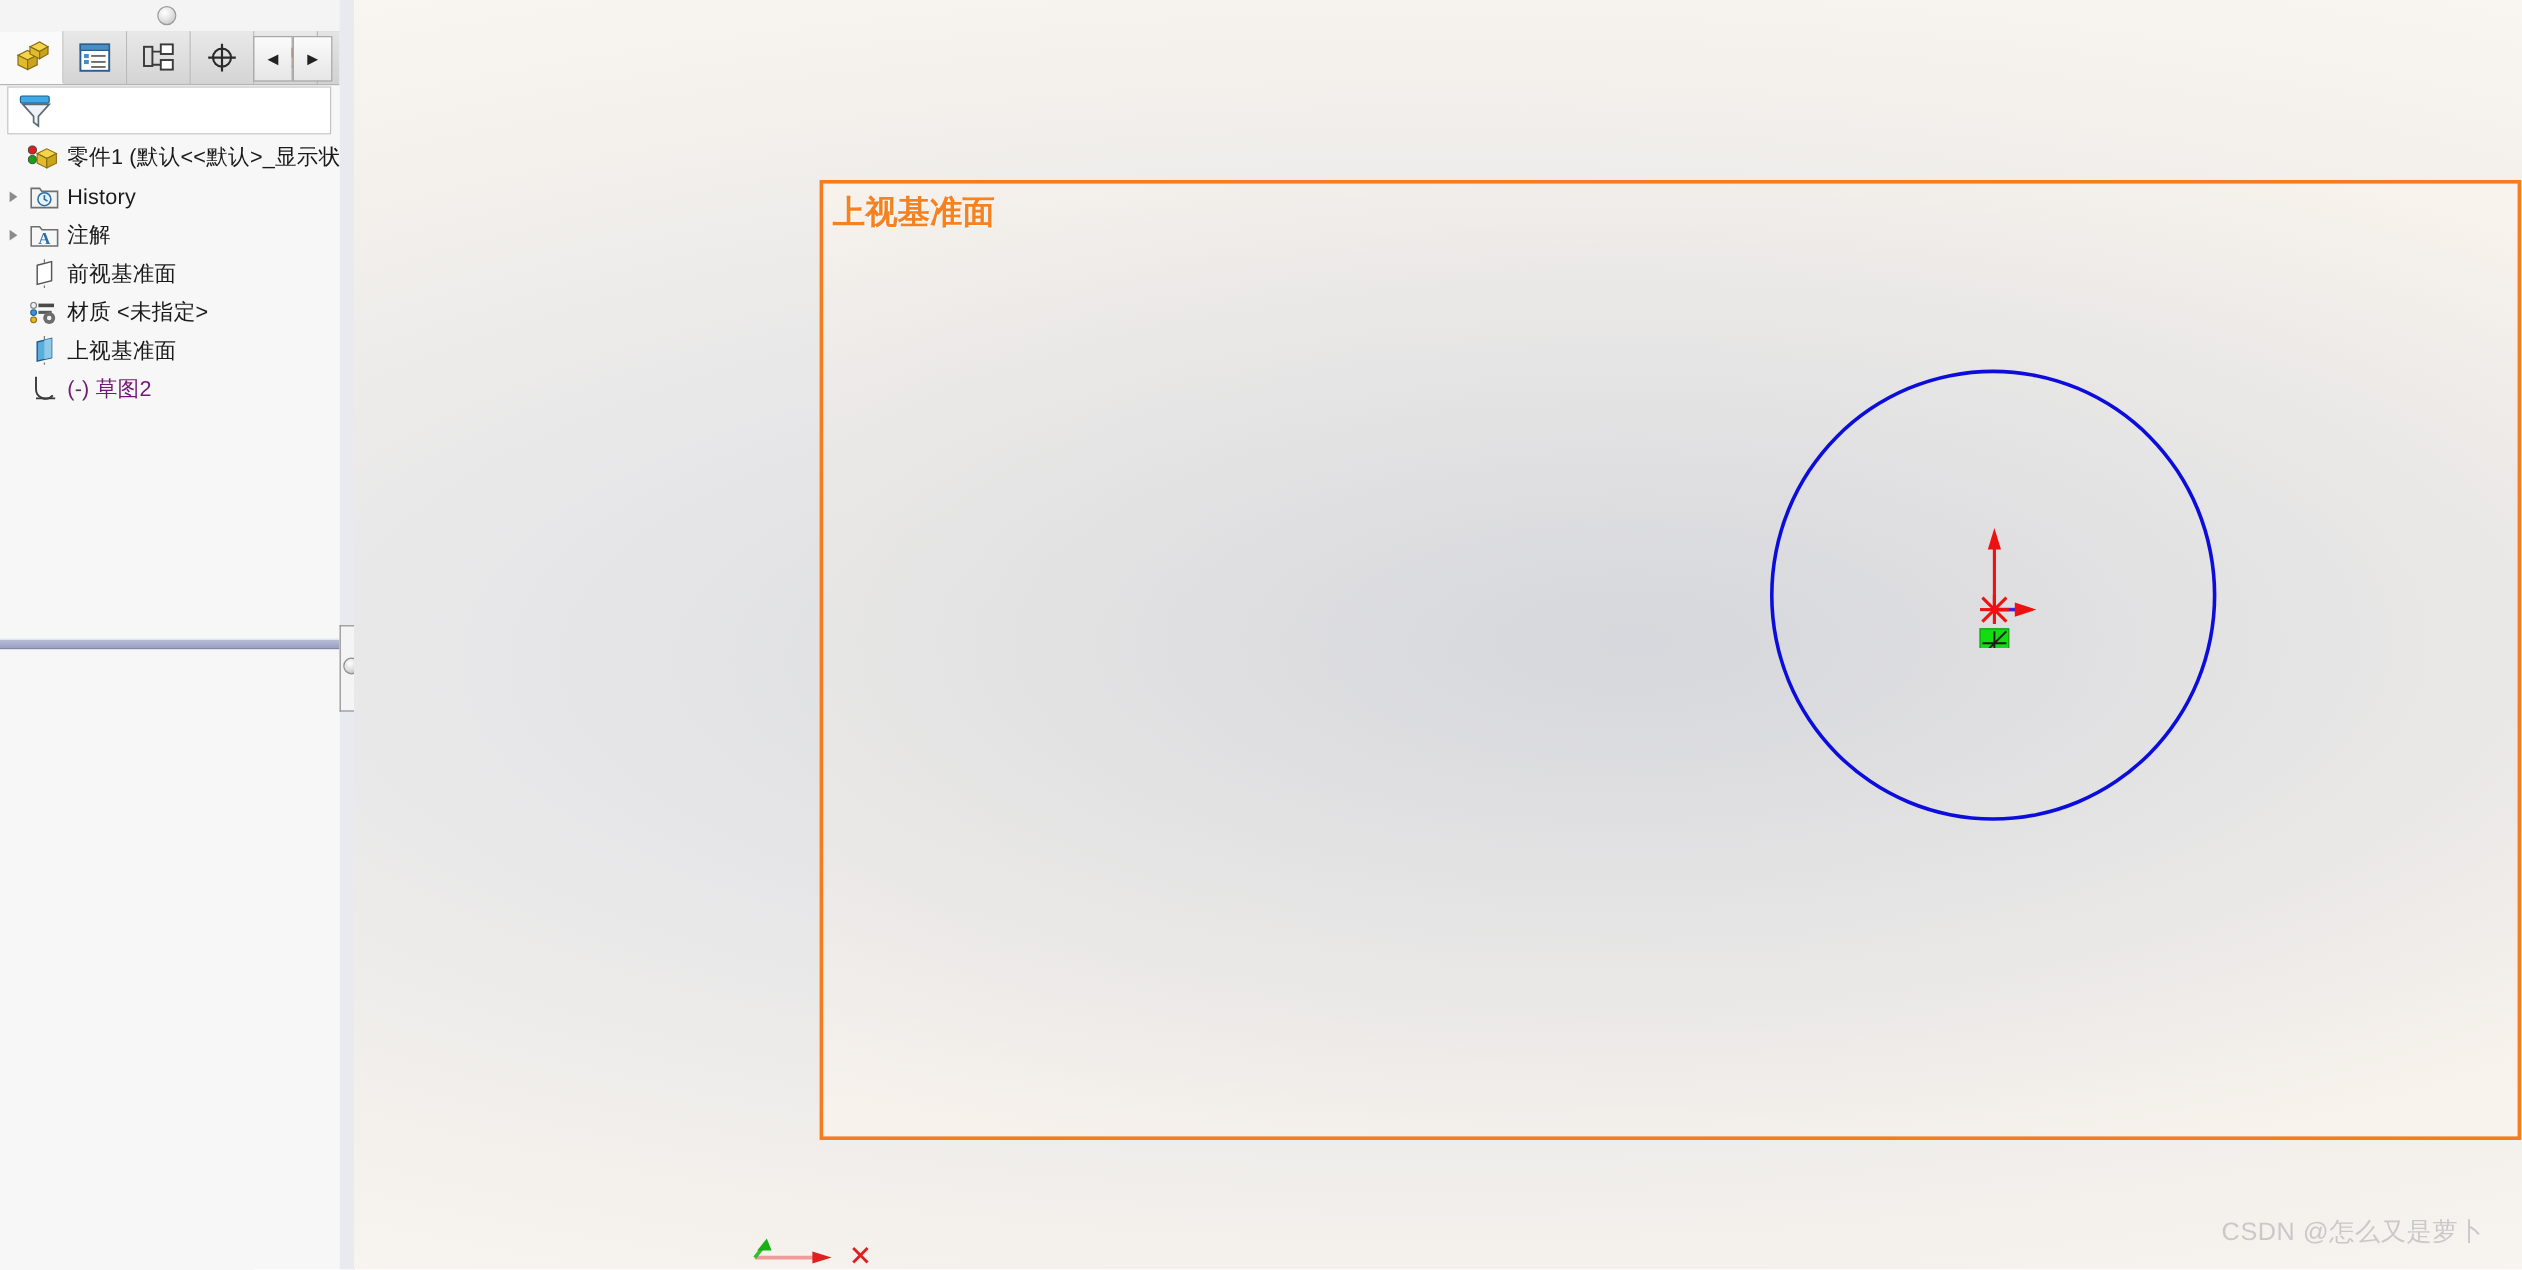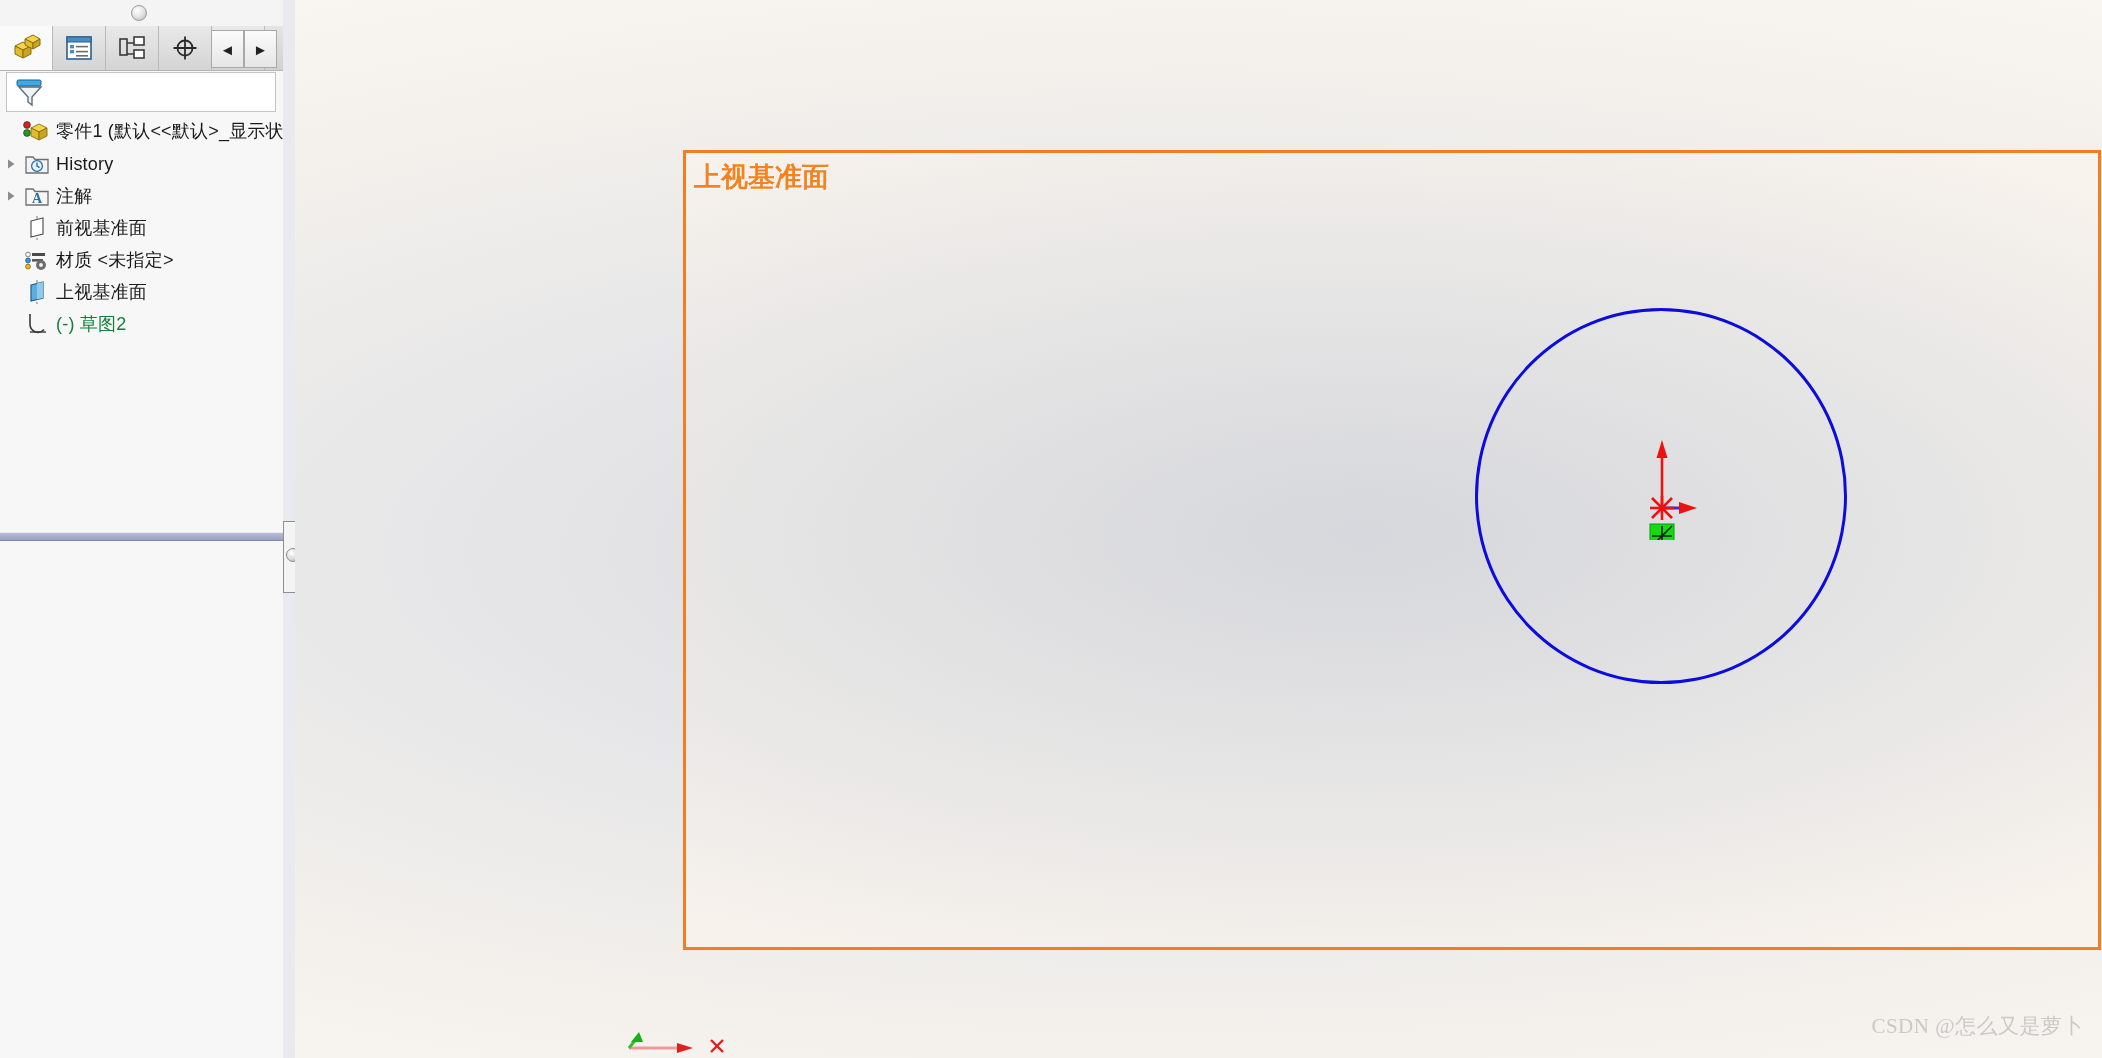--- a/index.html
+++ b/index.html
@@ -56,21 +56,21 @@
   .tree-row{
     position:relative;height:32px;display:flex;align-items:center;
     white-space:nowrap;
   }
   .tw{flex:0 0 auto;width:22px;display:flex;align-items:center;justify-content:center;}
   .tw svg{display:block;}
   .ticon{flex:0 0 auto;width:30px;display:flex;align-items:center;justify-content:center;}
   .tlabel{flex:0 0 auto;padding-left:4px;letter-spacing:0.2px;}
   .root-row{height:34px;}
   .root-row .tlabel{font-size:18px;}
-  .orange-label{color:#15803d;}
+  .orange-label{color:#701a75;}
   #rollback-bar{
     position:absolute;left:0;top:418px;width:283px;height:7px;
     background:linear-gradient(#b9bdd6,#9aa0c4);
     border-top:1px solid #e8e9f2;border-bottom:1px solid #8287ad;
   }
   #panel-splitter{
     position:absolute;left:283px;top:0;width:12px;height:1058px;
     background:#e8eaf0;border-right:1px solid #b9b9b9;
   }
   #splitter-notch{
@@ -100,23 +100,23 @@
     color:#f58220;font-size:27px;font-weight:bold;
     font-family:"DejaVu Sans","Liberation Sans",sans-serif;
     text-shadow:1px 1px 0 rgba(255,255,255,0.8);
   }
   #circle{
     position:absolute;left:1180px;top:308px;width:366px;height:370px;
     border:3px solid #0d0ddb;border-radius:50%;
   }
   #origin-marker{position:absolute;left:1310px;top:420px;width:120px;height:120px;}
   #csdn{
-    position:absolute;right:18px;bottom:18px;
+    position:absolute;right:32px;bottom:18px;
     color:#c9c9c9;font-size:21px;letter-spacing:0.5px;
-    font-family:Liberation Serif, serif;
+    font-family:Liberation Sans, sans-serif;
   }
   #triad{position:absolute;left:320px;bottom:0px;width:150px;height:50px;}
 </style>
 </head>
 <body>
 
 <div id="left-panel">
 
   <div id="panel-top-strip">
     <div id="panel-pin"></div>

